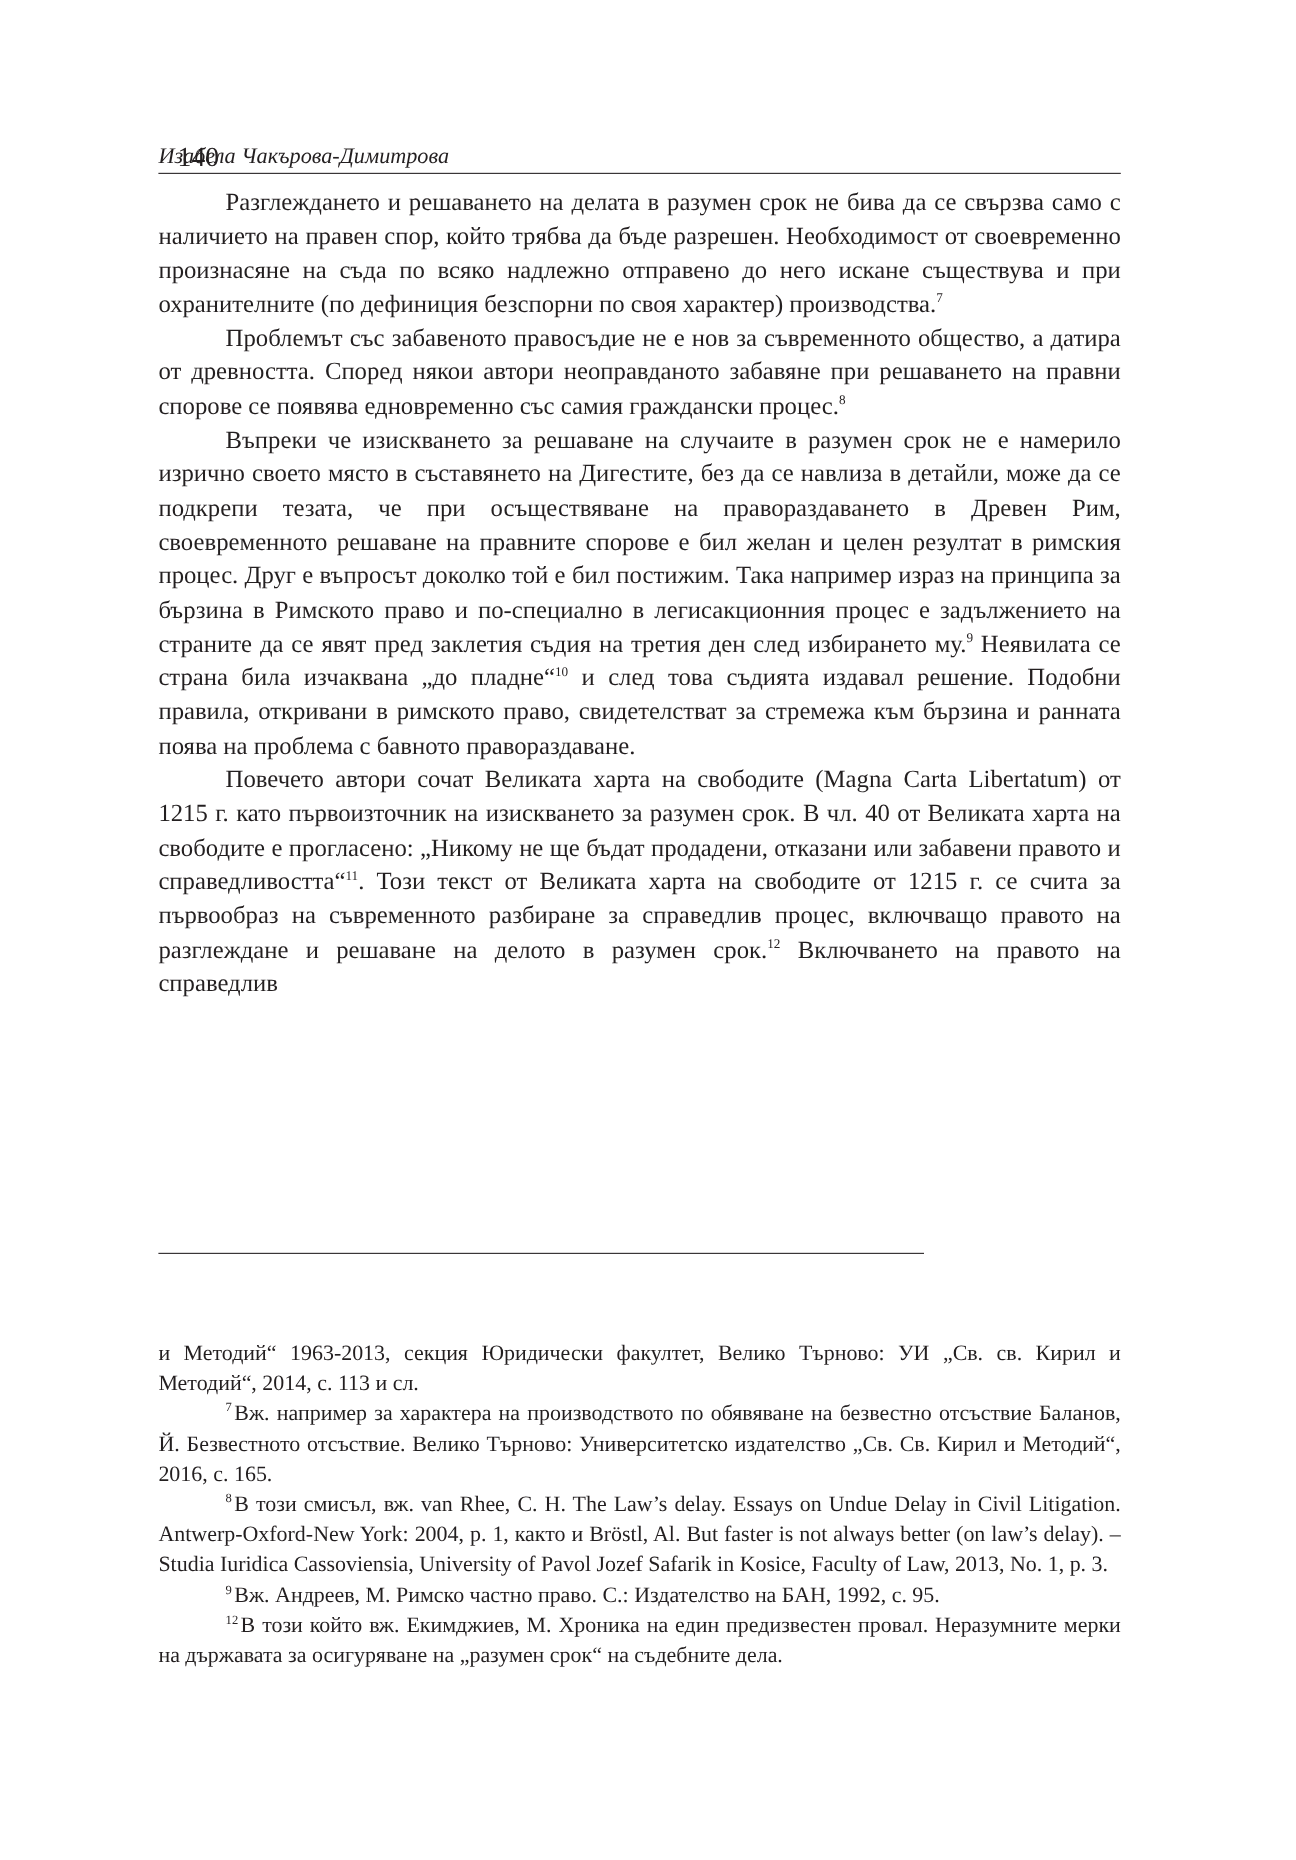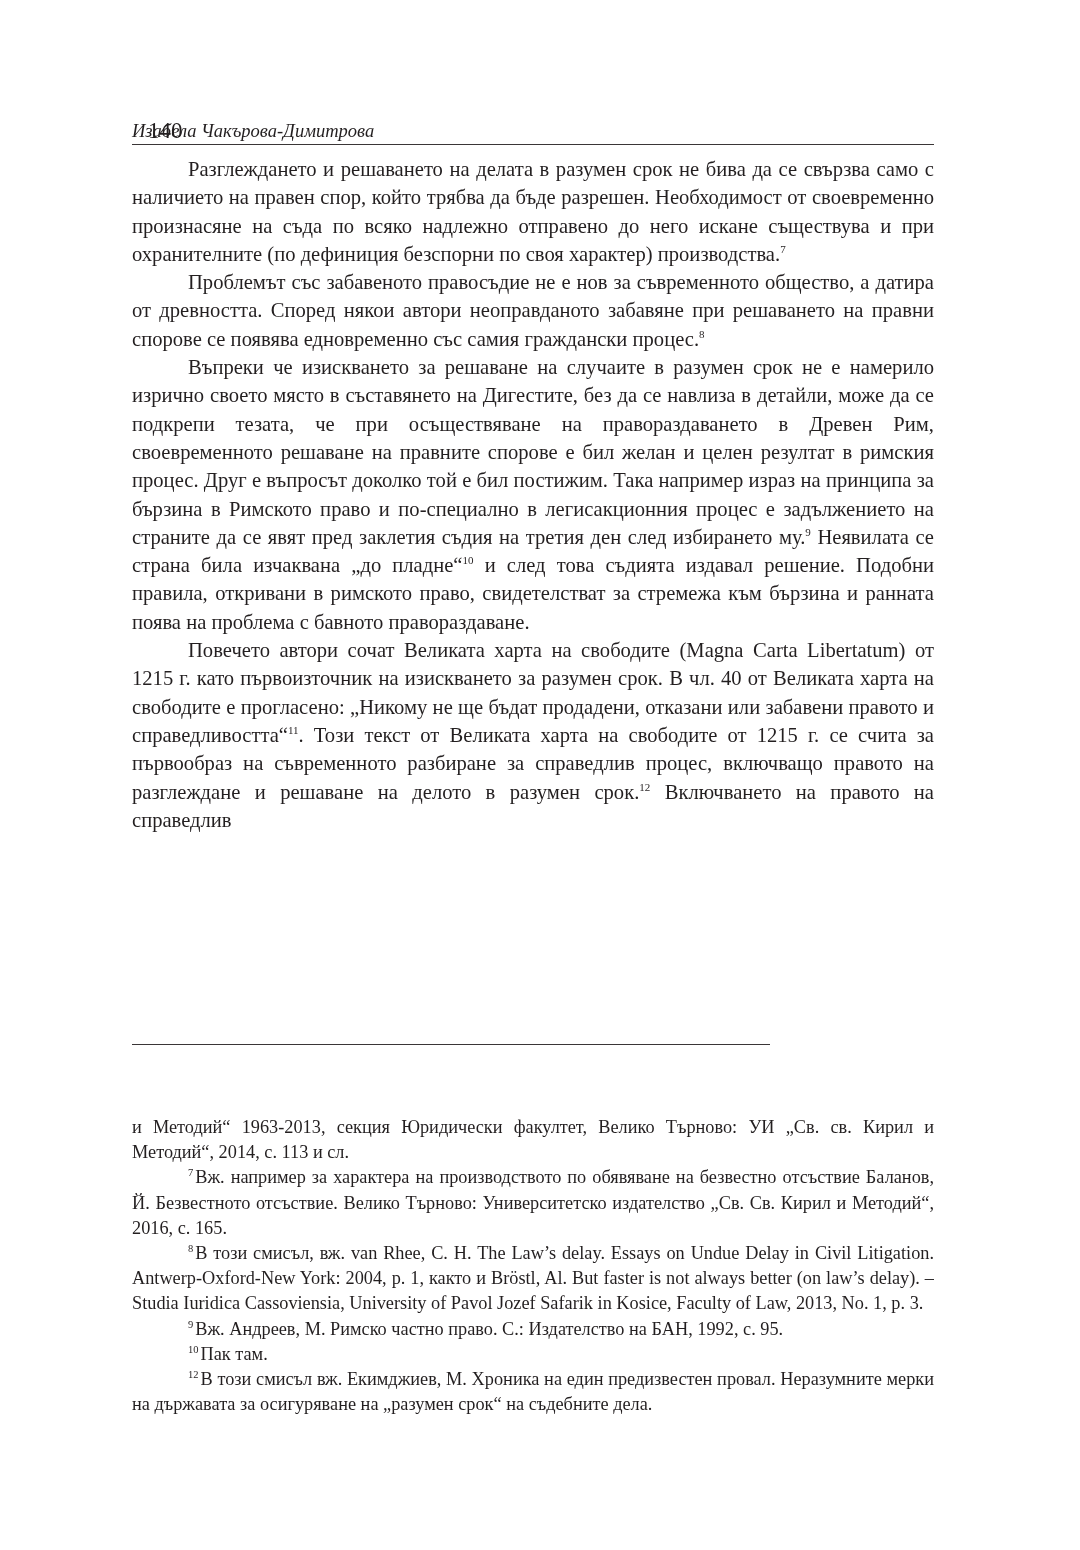--- a/index.html
+++ b/index.html
@@ -108,15 +108,14 @@
     </div>
 </div>
 
 <div class="footnote-rule"></div>
 
 <div class="footnotes" id="footnotes">
     <p class="fn-cont"><span>и Методий“ 1963-2013, секция Юридически факултет, Велико Търново: УИ „Св. св. Кирил и Методий“, 2014, с. 113 и сл.</span></p>
     <p class="fn"><sup>7</sup><span>Вж. например за характера на производството по обявяване на безвестно отсъствие Баланов, Й. Безвестното отсъствие. Велико Търново: Университетско издателство „Св. Св. Кирил и Методий“, 2016, с. 165.</span></p>
     <p class="fn"><sup>8</sup><span>В този смисъл, вж. van Rhee, C. H. The Law’s delay. Essays on Undue Delay in Civil Litigation. Antwerp-Oxford-New York: 2004, p. 1, както и Bröstl, Al. But faster is not always better (on law’s delay). – Studia Iuridica Cassoviensia, University of Pavol Jozef Safarik in Kosice, Faculty of Law, 2013, No. 1, p. 3.</span></p>
     <p class="fn"><sup>9</sup><span>Вж. Андреев, М. Римско частно право. С.: Издателство на БАН, 1992, с. 95.</span></p>
-    <p class="fn"><sup>10</sup><span>Пак там.</span></p>
-    <p class="fn"><sup>12</sup><span>В този смисъл вж. Екимджиев, М. Хроника на един предизвестен провал. Не­разумните мерки на държавата за осигуряване на „разумен срок“ на съдебните дела.</span></p>
+    <p class="fn"><sup>12</sup><span>В този който вж. Екимджиев, М. Хроника на един предизвестен провал. Не­разумните мерки на държавата за осигуряване на „разумен срок“ на съдебните дела.</span></p>
   </div>
 
 </body></html>

